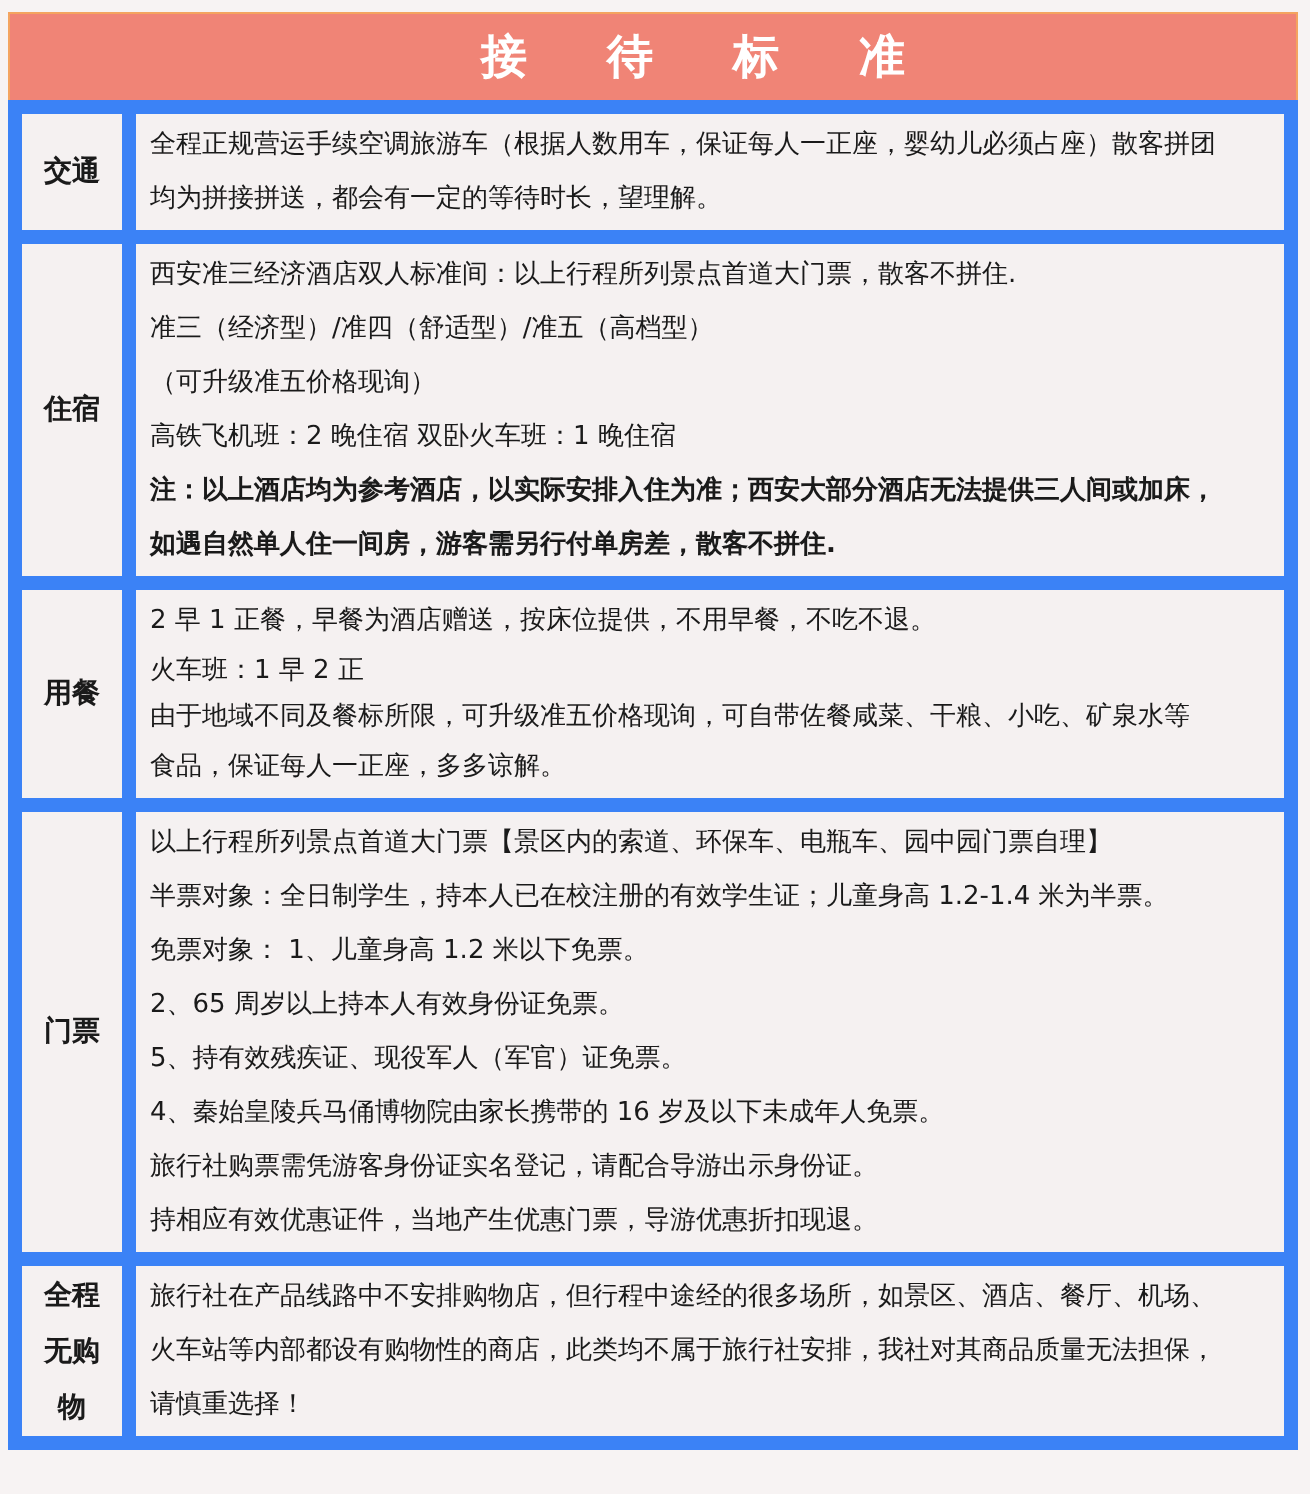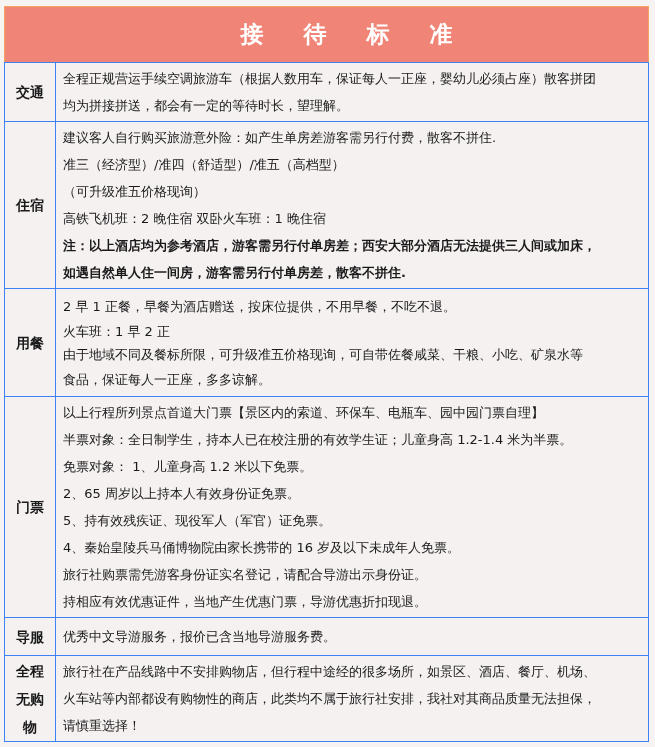--- a/index.html
+++ b/index.html
@@ -14,21 +14,21 @@
       font-family: "DejaVu Sans", "Liberation Sans", sans-serif;
       color: #1a1a1a;
     }
     .wrap {
       position: absolute;
       left: 4px;
       top: 6px;
       width: 645px;
     }
     .header {
-      height: 56px;
+      height: 44px;
       background: #f08476;
       border: 1px solid #f4a460;
       border-bottom: none;
       display: flex;
       align-items: center;
       justify-content: center;
       box-sizing: border-box;
       padding-left: 40px;
     }
     .header-title {
@@ -38,21 +38,21 @@
       letter-spacing: 40px;
       margin-left: 40px;
     }
     table {
       border-collapse: collapse;
       width: 645px;
       table-layout: fixed;
       background: #f5f1f1;
     }
     td {
-      border: 1px solid #3b82f6;
+      border: 7px solid #3b82f6;
       padding: 0;
       vertical-align: middle;
     }
     td.label {
       width: 50px;
       text-align: center;
       font-weight: bold;
       font-size: 14px;
       line-height: 28px;
     }
@@ -80,25 +80,25 @@
         <tr style="height:56px;">
       <td class="label">交通</td>
       <td class="content">
         <span class="line">全程正规营运手续空调旅游车（根据人数用车，保证每人一正座，婴幼儿必须占座）散客拼团</span>
         <span class="line">均为拼接拼送，都会有一定的等待时长，望理解。</span>
       </td>
     </tr>
     <tr style="height:161px;">
       <td class="label">住宿</td>
       <td class="content">
-        <span class="line">建议客人自行购买旅游意外险：如产生单房差游客需另行付费，散客不拼住.</span>
+        <span class="line">西安准三经济酒店双人标准间：以上行程所列景点首道大门票，散客不拼住.</span>
         <span class="line">准三（经济型）/准四（舒适型）/准五（高档型）</span>
         <span class="line">（可升级准五价格现询）</span>
         <span class="line">高铁飞机班：2 晚住宿     双卧火车班：1 晚住宿</span>
-        <span class="line bold">注：以上酒店均为参考酒店，游客需另行付单房差；西安大部分酒店无法提供三人间或加床，</span>
+        <span class="line bold">注：以上酒店均为参考酒店，以实际安排入住为准；西安大部分酒店无法提供三人间或加床，</span>
         <span class="line bold">如遇自然单人住一间房，游客需另行付单房差，散客不拼住.</span>
       </td>
     </tr>
     <tr style="height:108px;">
       <td class="label">用餐</td>
       <td class="content">
         <span class="line">2 早 1 正餐，早餐为酒店赠送，按床位提供，不用早餐，不吃不退。</span>
         <span class="line tight">火车班：1 早 2 正</span>
         <span class="line tight">由于地域不同及餐标所限，可升级准五价格现询，可自带佐餐咸菜、干粮、小吃、矿泉水等</span>
         <span class="line">食品，保证每人一正座，多多谅解。</span>
@@ -110,26 +110,20 @@
         <span class="line">以上行程所列景点首道大门票【景区内的索道、环保车、电瓶车、园中园门票自理】</span>
         <span class="line">半票对象：全日制学生，持本人已在校注册的有效学生证；儿童身高  1.2-1.4  米为半票。</span>
         <span class="line">免票对象：  1、儿童身高  1.2  米以下免票。</span>
         <span class="line">2、65  周岁以上持本人有效身份证免票。</span>
         <span class="line">5、持有效残疾证、现役军人（军官）证免票。</span>
         <span class="line">4、秦始皇陵兵马俑博物院由家长携带的  16  岁及以下未成年人免票。</span>
         <span class="line">旅行社购票需凭游客身份证实名登记，请配合导游出示身份证。</span>
         <span class="line">持相应有效优惠证件，当地产生优惠门票，导游优惠折扣现退。</span>
       </td>
     </tr>
-    <tr style="height:38px;">
-      <td class="label">导服</td>
-      <td class="content">
-        <span class="line">优秀中文导游服务，报价已含当地导游服务费。</span>
-      </td>
-    </tr>
     <tr style="height:78px;">
       <td class="label">
         <span class="line">全程</span>
         <span class="line">无购</span>
         <span class="line">物</span>
       </td>
       <td class="content">
         <span class="line">旅行社在产品线路中不安排购物店，但行程中途经的很多场所，如景区、酒店、餐厅、机场、</span>
         <span class="line">火车站等内部都设有购物性的商店，此类均不属于旅行社安排，我社对其商品质量无法担保，</span>
         <span class="line">请慎重选择！</span>

